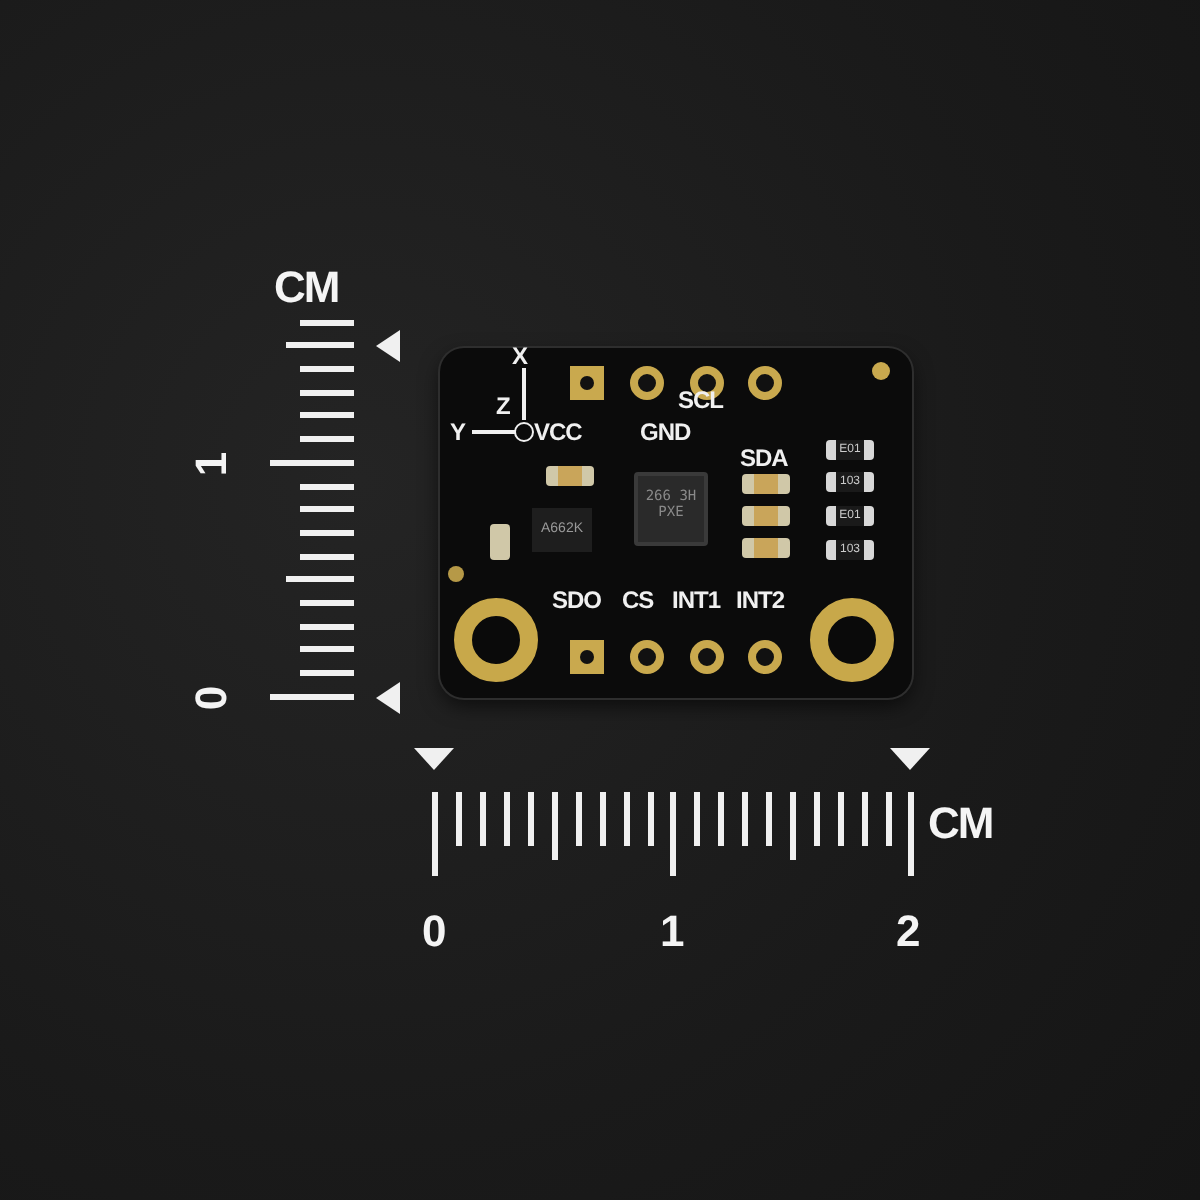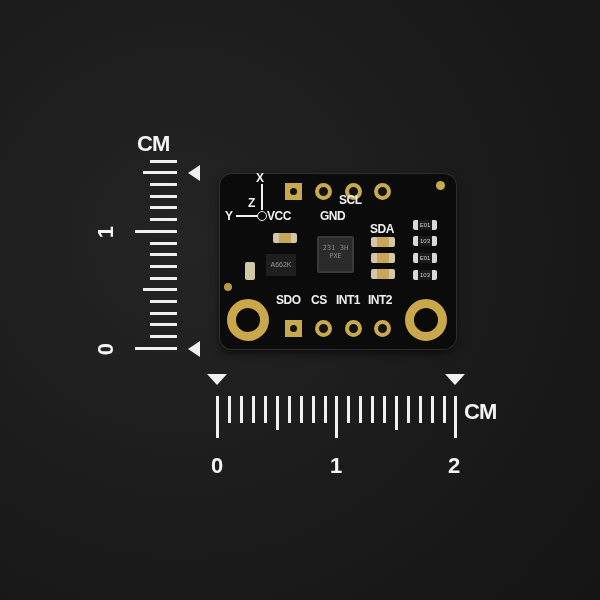--- a/index.html
+++ b/index.html
@@ -117,21 +117,21 @@
 <div class="label" style="left:370px; top:222px;">SDA</div>
 
 <div class="dot" style="left:436px; top:181px; width:9px; height:9px;"></div>
 <div class="dot" style="left:224px; top:283px; width:8px; height:8px; opacity:.9;"></div>
 
 <div class="cap" style="left:273px; top:233px;">
     <div class="mid"></div>
   </div>
 <div class="cap" style="left:245px; top:262px; width:10px; height:18px;"></div>
 <div class="reg">A662K</div>
-<div class="chip">231 3H PXE</div>
+<div class="chip">266 3H PXE</div>
 <div class="cap" style="left:371px; top:237px;">
     <div class="mid"></div>
   </div>
 <div class="cap" style="left:371px; top:253px;">
     <div class="mid"></div>
   </div>
 <div class="cap" style="left:371px; top:269px;">
     <div class="mid"></div>
   </div>
 

